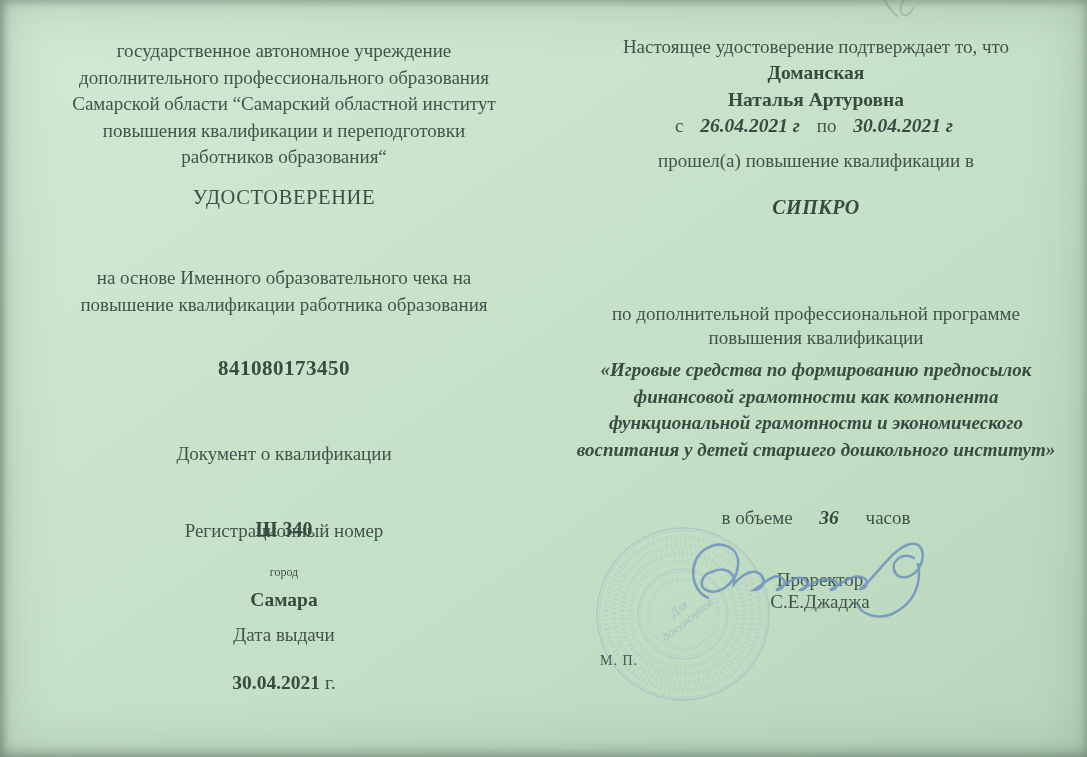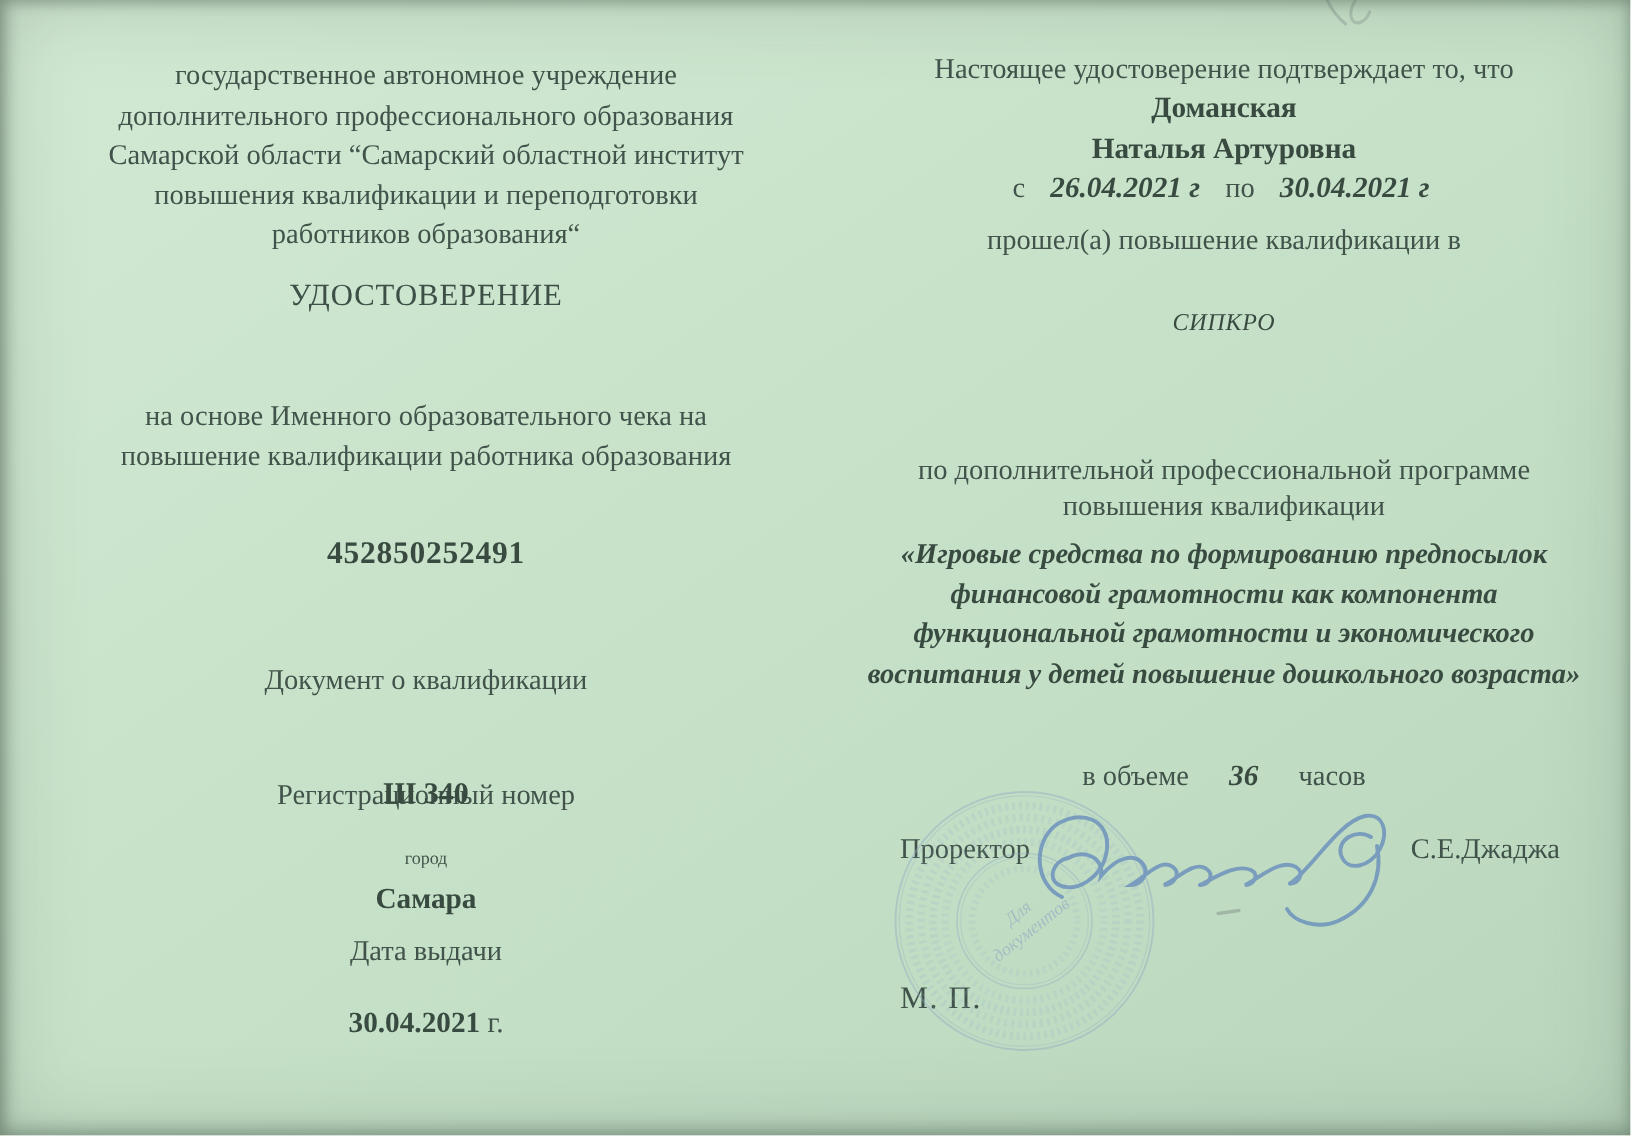--- a/index.html
+++ b/index.html
@@ -41,28 +41,28 @@
   .issue-date{top:648px;font-size:19.5px;margin-top:24px;}
   .issue-date b{font-weight:bold;color:#394b41;}
 
   .confirm{top:36px;font-size:19px;}
   .lastname{top:62px;font-size:19.5px;font-weight:bold;color:#394b41;}
   .firstname{top:89px;font-size:19.5px;font-weight:bold;color:#394b41;}
   .dates{top:115px;font-size:19px;}
   .dates .d{font-weight:bold;font-style:italic;font-size:19.5px;color:#394b41;margin:0 8px;}
   .dates .w{margin:0 4px;}
   .completed{top:150px;font-size:19px;}
-  .org{top:207px;font-size:16px;font-weight:normal;font-style:italic;letter-spacing:.5px;color:#394b41;}
+  .org{top:196px;font-size:20px;font-weight:bold;font-style:italic;letter-spacing:.5px;color:#394b41;}
   .program-label{top:302px;font-size:19px;line-height:23.5px;padding:0 30px;}
   .program-title{top:357px;font-size:19px;line-height:26.5px;font-weight:bold;font-style:italic;color:#394b41;padding:0 2px;}
   .volume{top:507px;font-size:19px;}
   .volume .hours{font-weight:bold;font-style:italic;font-size:19.5px;color:#394b41;margin:0 22px;}
-  .signer-row{top:556px;left:30px;right:22px;display:flex;justify-content:space-between;text-align:center;}
+  .signer-row{top:569px;left:30px;right:22px;display:flex;justify-content:space-between;text-align:center;flex-direction:column;}
   .signer-role,.signer-name{font-size:19px;}
-  .seal-mark{top:653px;left:30px;text-align:left;font-size:21px;letter-spacing:1px;}
+  .seal-mark{top:653px;left:30px;text-align:left;font-size:14px;letter-spacing:1px;}
 
   .stamp{position:absolute;left:583px;top:514px;width:200px;height:200px;opacity:.78;}
   .signature{position:absolute;left:678px;top:528px;width:280px;height:105px;}
   .pencil{position:absolute;left:855px;top:0;width:100px;height:26px;}
 </style>
 </head>
 <body>
 
 <div class="page">
 
@@ -70,21 +70,21 @@
     <path d="M28,-4 C31,4 36,11 42,16" stroke="#96a89c" stroke-width="2" fill="none" opacity=".55" stroke-linecap="round"></path>
     <path d="M52,-5 C46,3 44,10 47,14 C50,17 56,14 58,8" stroke="#96a89c" stroke-width="2" fill="none" opacity=".5" stroke-linecap="round"></path>
   </svg>
 
   <div class="col col-left">
     <div class="blk institution">государственное автономное учреждение дополнительного профессионального образования Самарской области “Самарский областной институт повышения квалификации и переподготовки работников образования“</div>
     <div class="blk cert-title">
       <div>УДОСТОВЕРЕНИЕ</div>
     </div>
     <div class="blk basis">на основе Именного образовательного чека на повышение квалификации работника образования</div>
-    <div class="blk cert-number">452850252491</div>
+    <div class="blk cert-number">841080173450</div>
     <div class="blk doc-type">Документ о квалификации</div>
     <div class="blk reg-label">Регистрационный номер</div>
     <div class="blk reg-number">Ш 340</div>
     <div class="blk city-label">город</div>
     <div class="blk city-name">Самара</div>
     <div class="blk issue-label">Дата выдачи</div>
     <div class="blk issue-date"><b>30.04.2021</b><span> г.</span></div>
   </div>
 
   <div class="col col-right">
@@ -93,21 +93,21 @@
     <div class="blk firstname">Наталья Артуровна</div>
     <div class="blk dates">
       <span class="w">с</span>
       <span class="d">26.04.2021 г</span>
       <span class="w">по</span>
       <span class="d">30.04.2021 г</span>
     </div>
     <div class="blk completed">прошел(а) повышение квалификации в</div>
     <div class="blk org">СИПКРО</div>
     <div class="blk program-label">по дополнительной профессиональной программе повышения квалификации</div>
-    <div class="blk program-title">«Игровые средства по формированию предпосылок финансовой грамотности как компонента функциональной грамотности и экономического воспитания у детей повышение дошкольного возраста»</div>
+    <div class="blk program-title">«Игровые средства по формированию предпосылок финансовой грамотности как компонента функциональной грамотности и экономического воспитания у детей старшего дошкольного институт»</div>
     <div class="blk volume">
       <span>в объеме</span>
       <span class="hours">36</span>
       <span>часов</span>
     </div>
     <div class="blk signer-row">
       <span class="signer-role">Проректор</span>
       <span class="signer-name">С.Е.Джаджа</span>
     </div>
     <div class="blk seal-mark">М. П.</div>

